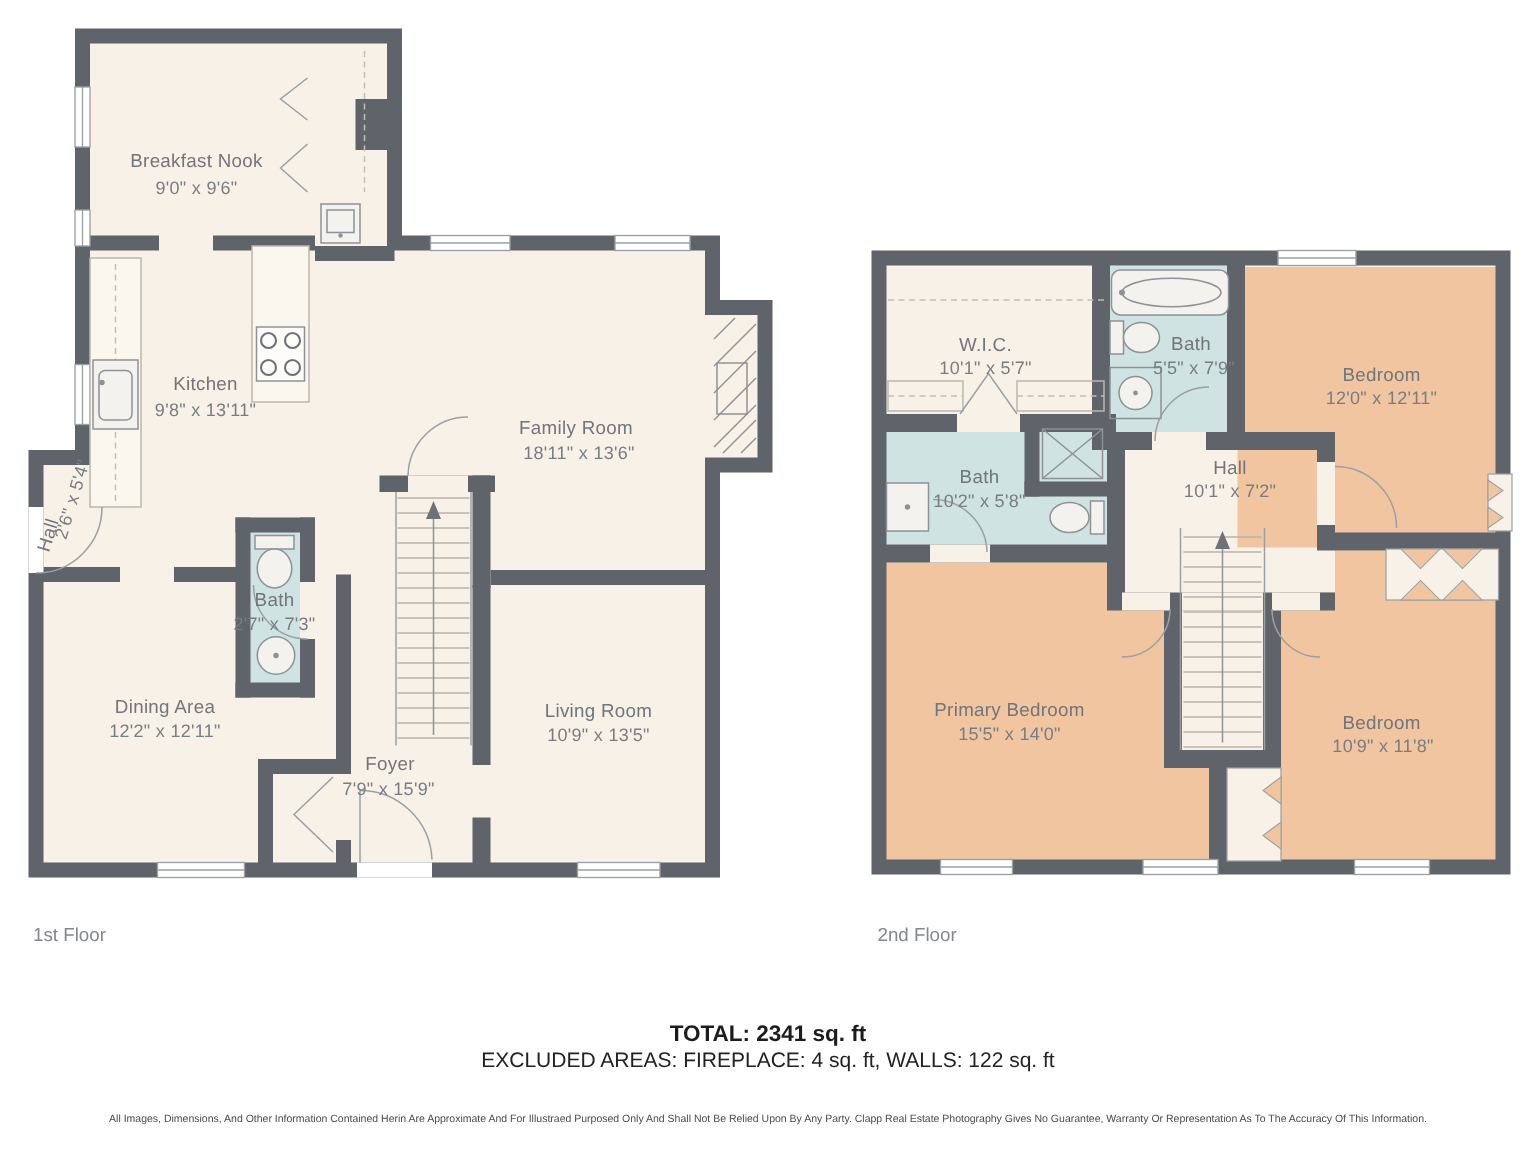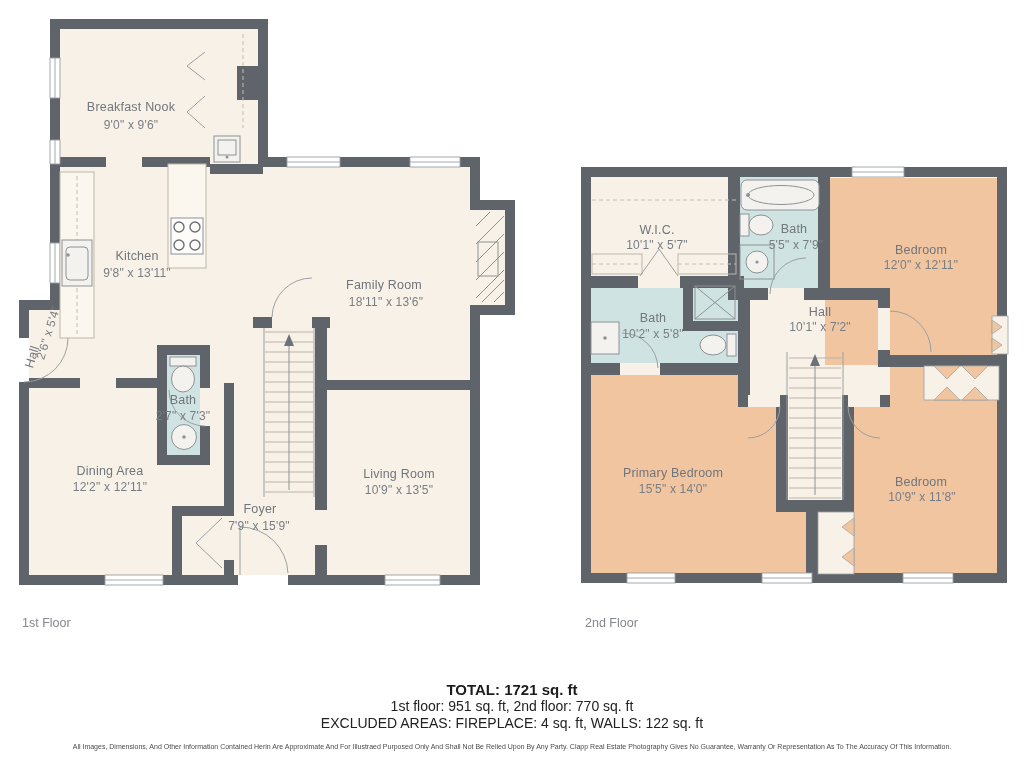--- a/index.html
+++ b/index.html
@@ -359,19 +359,18 @@
       <text class="room-name" x="673" y="477" text-anchor="middle">Primary Bedroom</text>
       <text class="room-dims" x="673" y="493" text-anchor="middle">15'5" x 14'0"</text>
       <text class="room-name" x="921" y="486" text-anchor="middle">Bedroom</text>
       <text class="room-dims" x="922" y="501" text-anchor="middle">10'9" x 11'8"</text>
     </g>
     <text class="floor-label" x="585" y="627">2nd Floor</text>
   </g>
 </svg>
 
 <div class="summary">
-  <div class="t1">TOTAL: 1721 sq. ft</div>
-  <div class="t2">1st floor: 951 sq. ft, 2nd floor: 770 sq. ft</div>
+  <div class="t1">TOTAL: 2341 sq. ft</div>
   <div class="t3">EXCLUDED AREAS: FIREPLACE: 4 sq. ft, WALLS: 122 sq. ft</div>
 </div>
 
 <div class="disclaimer">All Images, Dimensions, And Other Information Contained Herin Are Approximate And For Illustraed Purposed Only And Shall Not Be Relied Upon By Any Party. Clapp Real Estate Photography Gives No Guarantee, Warranty Or Representation As To The Accuracy Of This Information.</div>
 </div>
 
 </body></html>

